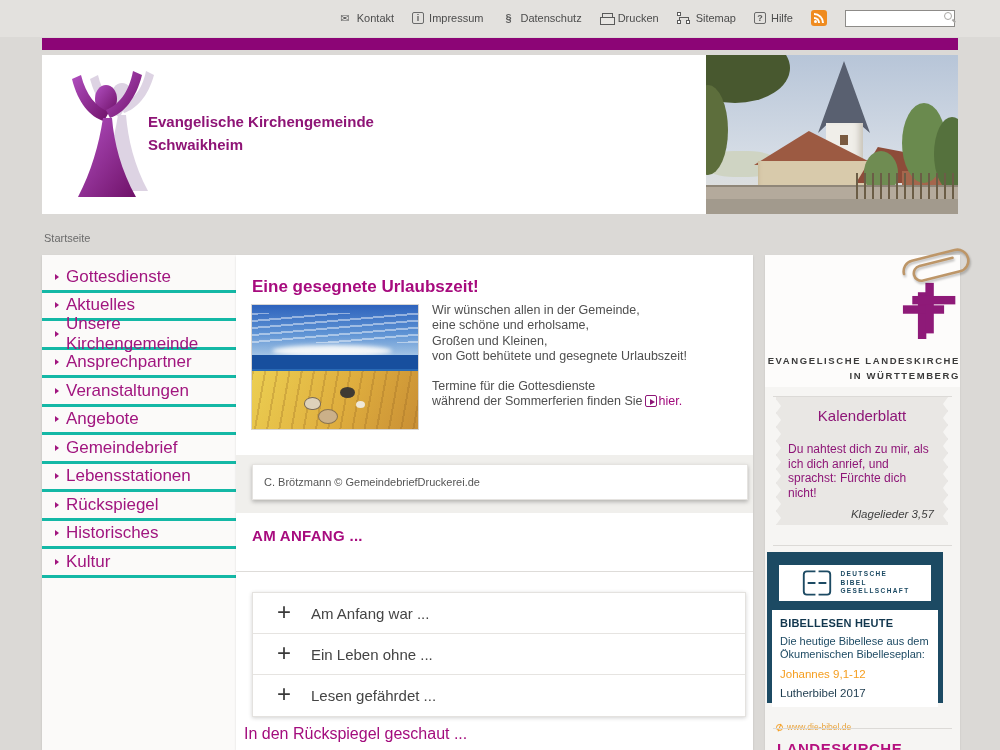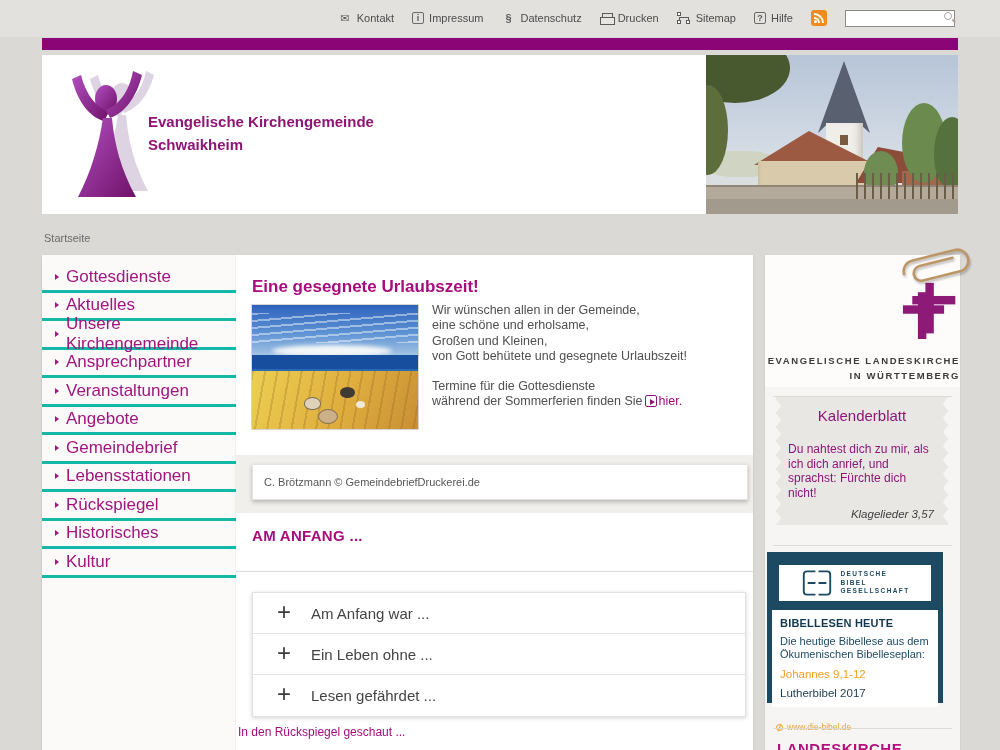--- a/index.html
+++ b/index.html
@@ -86,21 +86,21 @@
   .hier { color:#a00a7c; cursor:pointer; }
   .grayband { position:absolute; left:0; top:200px; width:517px; height:58px; background:#f0efec; }
   .caption { position:absolute; left:16px; top:209px; width:496px; height:36px; background:#fff; border:1px solid #e5e3e0; box-shadow:0 2px 4px rgba(0,0,0,.25); display:flex; align-items:center; padding-left:11px; font-size:11px; color:#555; }
   .main h2 { position:absolute; left:16px; top:272px; font-size:15px; color:#a70b7e; letter-spacing:.3px; }
   .sectiondivider { position:absolute; left:0; top:316px; width:517px; border-top:1px solid #deDCd9; }
   .accordion { position:absolute; left:16px; top:337px; width:494px; background:#fff; border:1px solid #e4e2df; box-shadow:0 1px 4px rgba(0,0,0,.18); }
   .accrow { height:41px; display:flex; align-items:center; border-bottom:1px solid #e6e4e1; cursor:pointer; }
   .accrow:last-child { border-bottom:none; }
   .plus { font-size:24px; font-weight:300; color:#3a3a3a; margin:0 0 3px 24px; width:34px; }
   .acclabel { font-size:15px; color:#444; }
-  .ruecklink { position:absolute; left:2px; top:470px; font-size:12px; color:#a30c7d; cursor:pointer; }
+  .ruecklink { position:absolute; left:8px; top:470px; font-size:16px; color:#a30c7d; cursor:pointer; }
 
   
   .aside { position:absolute; left:765px; top:255px; width:195px; height:495px; background:#f6f5f3; box-shadow:0 1px 2px rgba(0,0,0,.1); }
   .lkcard { position:absolute; left:0; top:0; width:195px; height:132px; background:#fdfcfb; text-align:right; }
   .lkcard svg { margin-top:26px; }
   .lktext { margin-top:10px; font-size:9.5px; font-weight:bold; letter-spacing:1.6px; color:#3b3b3b; line-height:15px; }
   .asidedivider { position:absolute; left:8px; width:179px; border-top:1px solid #dcdad7; }
   .kal { position:absolute; left:11px; top:142px; width:172px; height:128px; background:#e9e7e4; box-shadow:0 1px 3px rgba(0,0,0,.15);
     clip-path:polygon(0px 0px,172px 0px,167px 7px,172px 14px,167px 21px,172px 28px,167px 35px,172px 42px,167px 49px,172px 56px,167px 63px,172px 70px,167px 77px,172px 84px,167px 91px,172px 98px,167px 105px,172px 112px,167px 119px,172px 126px,172px 128px,0px 128px,5px 121px,0px 114px,5px 107px,0px 100px,5px 93px,0px 86px,5px 79px,0px 72px,5px 65px,0px 58px,5px 51px,0px 44px,5px 37px,0px 30px,5px 23px,0px 16px,5px 9px,0px 2px); }
   .kal h3 { text-align:center; font-size:15px; font-weight:normal; color:#8e1677; margin-top:10px; }

